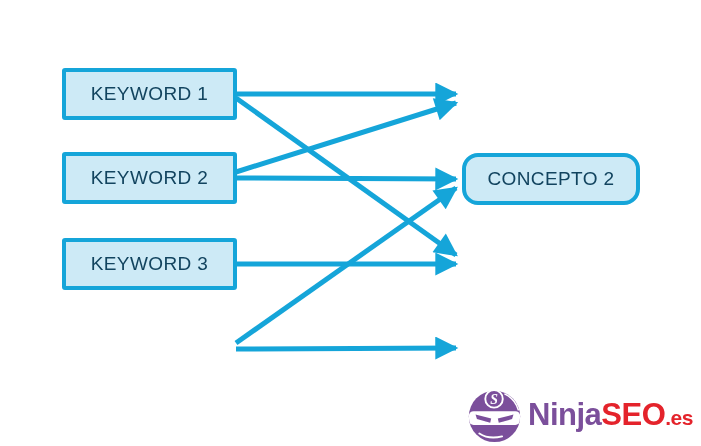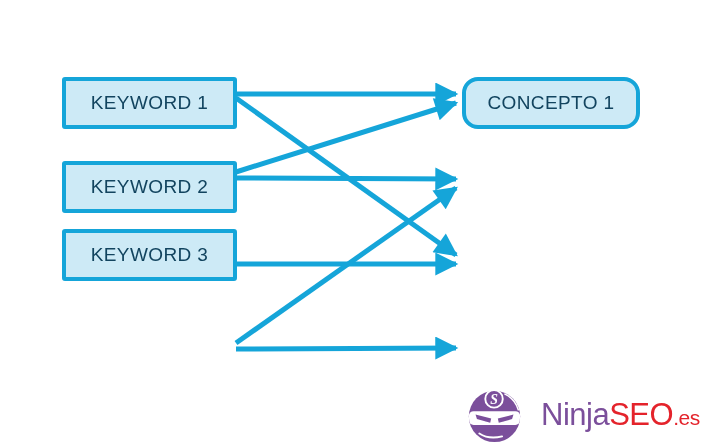--- a/index.html
+++ b/index.html
@@ -11,33 +11,33 @@
   }
   html,body{margin:0;padding:0;background:#fff;}
   .canvas{
     position:relative;width:701px;height:446px;background:#ffffff;overflow:hidden;
     font-family:"Liberation Sans",sans-serif;
   }
   .node{
     position:absolute;box-sizing:border-box;height:52px;
     border:4px solid var(--accent);background:var(--fill);
     display:flex;align-items:center;justify-content:center;
-    font-size:19px;color:var(--text);letter-spacing:.4px;margin-top:9px;
+    font-size:19px;color:var(--text);letter-spacing:.4px;
   }
   .node-left{left:62px;width:175px;border-radius:3px;}
   .node-right{left:462px;width:178px;border-radius:16px;}
   #arrows{position:absolute;left:0;top:0;width:701px;height:446px;}
   .edge{stroke:var(--accent);stroke-width:5;}
   #ah path{fill:var(--accent);}
   .logo{
     position:absolute;left:466px;top:386px;width:228px;height:58px;
     display:flex;align-items:center;gap:5px;
   }
   .logo-icon{width:57px;height:57px;flex:0 0 auto;}
-  .logo-text{font-weight:normal;font-size:31px;letter-spacing:-.5px;white-space:nowrap;margin-left:13px;}
+  .logo-text{font-weight:bold;font-size:31px;letter-spacing:-.5px;white-space:nowrap;}
   .logo-ninja{color:var(--purple);}
   .logo-seo{color:var(--red);}
   .logo-tld{color:var(--red);font-size:21px;}
 </style>
 </head>
 <body>
 
 <div class="canvas">
 
   <svg id="arrows" xmlns="http://www.w3.org/2000/svg">
@@ -54,26 +54,26 @@
       <line x1="236" y1="343" x2="456" y2="188" class="edge" marker-end="url(#ah)"></line>
       <line x1="236" y1="349" x2="456" y2="348" class="edge" marker-end="url(#ah)"></line>
     </svg>
 
   <div class="node node-left" style="top:68px">
       <span>KEYWORD 1</span>
     </div>
   <div class="node node-left" style="top:152px">
       <span>KEYWORD 2</span>
     </div>
-  <div class="node node-left" style="top:220px">
+  <div class="node node-left" style="top:238px">
       <span>KEYWORD 3</span>
     </div>
 
-  <div class="node node-right" style="top:68px">
-      <span>CONCEPTO 1</span>
+  <div class="node node-right" style="top:153px">
+      <span>CONCEPTO 2</span>
     </div>
 
   <div class="logo">
     <svg class="logo-icon" viewBox="0 0 60 60" xmlns="http://www.w3.org/2000/svg">
       <defs>
         <clipPath id="headclip">
             <circle cx="30" cy="31" r="27"></circle>
           </clipPath>
       </defs>
       <circle cx="30" cy="31" r="27" fill="#7b4f9b"></circle>

